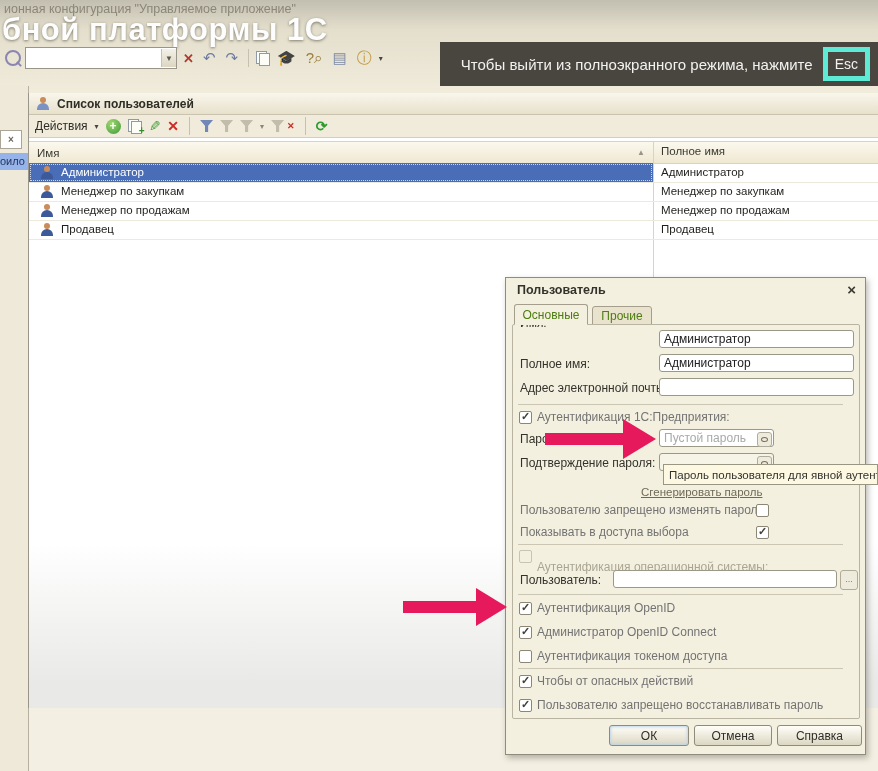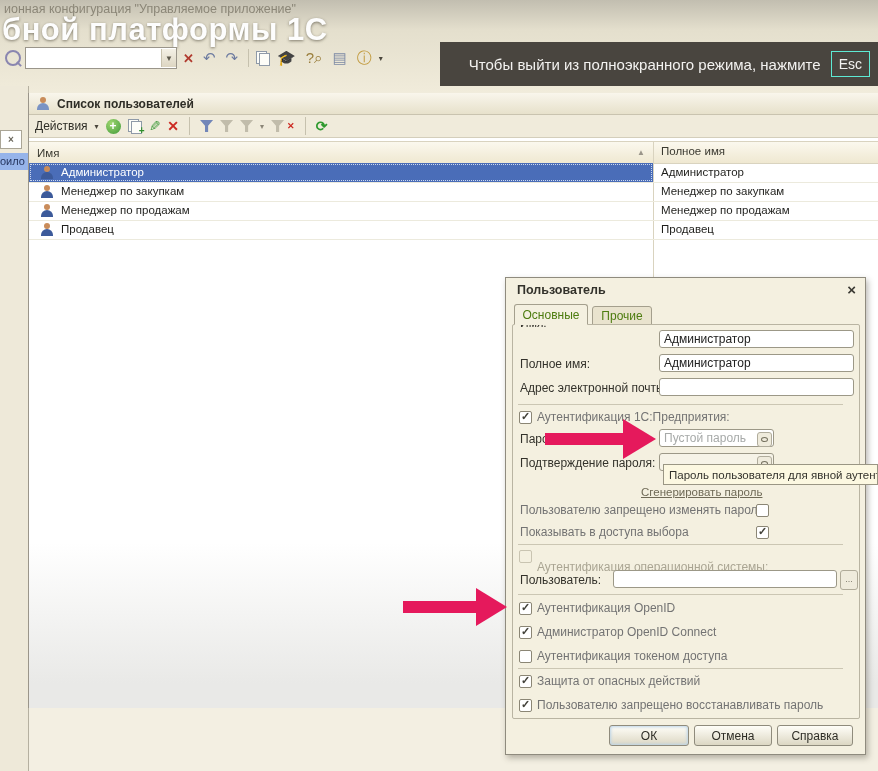--- a/index.html
+++ b/index.html
@@ -18,21 +18,21 @@
   .combo .dd{width:14px;height:18px;background:linear-gradient(#f4f1e6,#ddd6c2);color:#5d594c;font-size:8px;
     display:flex;align-items:center;justify-content:center;border-left:1px solid #c8c2ae;}
   .tb-x{color:#b03a2e;font-weight:bold;font-size:13px;padding:0 2px;}
   .tb-ic{font-size:15px;color:#6d7ba0;padding:0 3px;}
   .tb-sep{width:1px;height:18px;background:#c6c1ae;margin:0 3px;}
   .caret{font-size:8px;color:#4a463c;}
   
   .banner{position:absolute;left:440px;top:42px;width:438px;height:44px;background:#49453f;
     display:flex;align-items:center;justify-content:flex-end;gap:10px;padding-right:8px;box-sizing:border-box;}
   .banner .txt{color:#f3f2f0;font-size:15px;}
-  .banner .key{color:#f3f2f0;font-size:14px;border:1px solid #5eead4;padding:4px 7px;}
+  .banner .key{color:#f3f2f0;font-size:14px;border:5px solid #5eead4;padding:4px 7px;}
   
   .left-strip{position:absolute;left:0;top:86px;width:28px;height:685px;background:#eee9d9;border-right:1px solid #b5b0a0;}
   .ls-close{position:absolute;left:0px;top:44px;width:20px;height:17px;background:#fff;border:1px solid #aaa596;
     display:flex;align-items:center;justify-content:center;font-size:10px;color:#6b675c;font-weight:bold;}
   .ls-item{position:absolute;left:0;top:67px;width:28px;height:17px;background:#96b4ea;color:#25355e;
     font-size:11px;line-height:17px;overflow:hidden;white-space:nowrap;}
   
   .list-win{position:absolute;left:28px;top:93px;width:850px;height:615px;background:#fff;border-left:1px solid #9a958a;}
   .lw-title{position:absolute;left:0;top:0;width:100%;height:22px;background:linear-gradient(#f9f6ec,#e7e1cb);
     border-bottom:1px solid #c9c3af;display:flex;align-items:center;gap:8px;padding-left:8px;box-sizing:border-box;}
@@ -245,27 +245,27 @@
     <span class="cb on" style="left:13px;top:324px;"></span>
     <span class="cb-lbl" style="left:31px;top:323px;">Аутентификация OpenID</span>
     <span class="cb on" style="left:13px;top:348px;"></span>
     <span class="cb-lbl" style="left:31px;top:347px;">Администратор OpenID Connect</span>
     <span class="cb" style="left:13px;top:372px;"></span>
     <span class="cb-lbl" style="left:31px;top:371px;">Аутентификация токеном доступа</span>
 
     <div class="sep" style="top:390px;"></div>
 
     <span class="cb on" style="left:13px;top:397px;"></span>
-    <span class="cb-lbl" style="left:31px;top:396px;">Защита от опасных действий</span>
+    <span class="cb-lbl" style="left:31px;top:396px;">Чтобы от опасных действий</span>
     <span class="cb on" style="left:13px;top:421px;"></span>
     <span class="cb-lbl" style="left:31px;top:420px;">Пользователю запрещено восстанавливать пароль</span>
 
     <div class="dbtn def" style="left:103px;width:80px;">ОК</div>
     <div class="dbtn" style="left:188px;width:78px;">Отмена</div>
-    <div class="dbtn" style="left:271px;width:76px;">Справка</div>
+    <div class="dbtn" style="left:271px;width:85px;">Справка</div>
   </div>
 
   <div class="tooltip">Пароль пользователя для явной аутентиф</div>
 
   <div class="arrow" style="left:545px;top:419px;width:112px;height:40px;">
     <span class="body" style="left:0;top:14px;width:80px;height:12px;"></span>
     <span class="head" style="left:78px;top:0;border-width:20px 0 20px 33px;"></span>
   </div>
   <div class="arrow" style="left:403px;top:588px;width:105px;height:38px;">
     <span class="body" style="left:0;top:13px;width:75px;height:12px;"></span>

